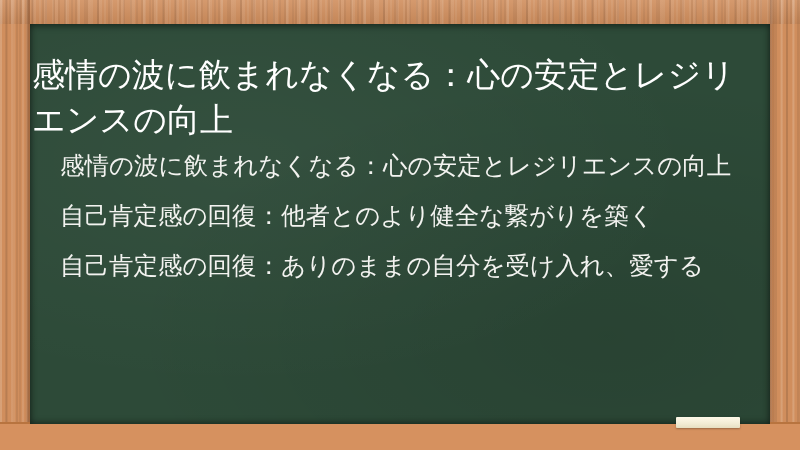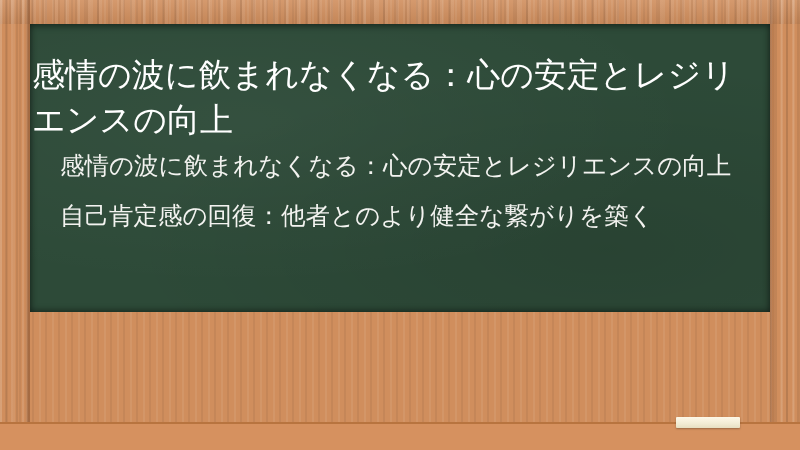--- a/index.html
+++ b/index.html
@@ -89,21 +89,21 @@
     background: #d6915f;
     border-top: 2px solid #b8743f;
   }
 
   
   .board {
     position: absolute;
     left: 30px;
     top: 24px;
     width: 740px;
-    height: 288px;
+    height: 400px;
     background: #2d4a38;
     background-image:
       radial-gradient(ellipse at 28% 34%, rgba(255,255,255,0.035) 0%, rgba(255,255,255,0) 62%),
       radial-gradient(ellipse at 78% 78%, rgba(0,0,0,0.10) 0%, rgba(0,0,0,0) 60%);
     box-shadow: inset 0 2px 7px rgba(0,0,0,0.42), inset 0 -2px 6px rgba(0,0,0,0.30);
     box-sizing: border-box;
     padding: 0;
   }
 
   .board-title {
@@ -160,19 +160,20 @@
   <div class="frame-right"></div>
   <div class="frame-ledge"></div>
 
   <div class="board">
 
     <h1 class="board-title">感情の波に飲まれなくなる：心の安定とレジリエンスの向上</h1>
 
     <ul class="board-list">
       <li class="board-list-item">感情の波に飲まれなくなる：心の安定とレジリエンスの向上</li>
       <li class="board-list-item">自己肯定感の回復：他者とのより健全な繋がりを築く</li>
+      <li class="board-list-item">自己肯定感の回復：ありのままの自分を受け入れ、愛する</li>
     </ul>
 
   </div>
 
   <div class="chalk-stick"></div>
 
 </div>
 
 </body></html>

